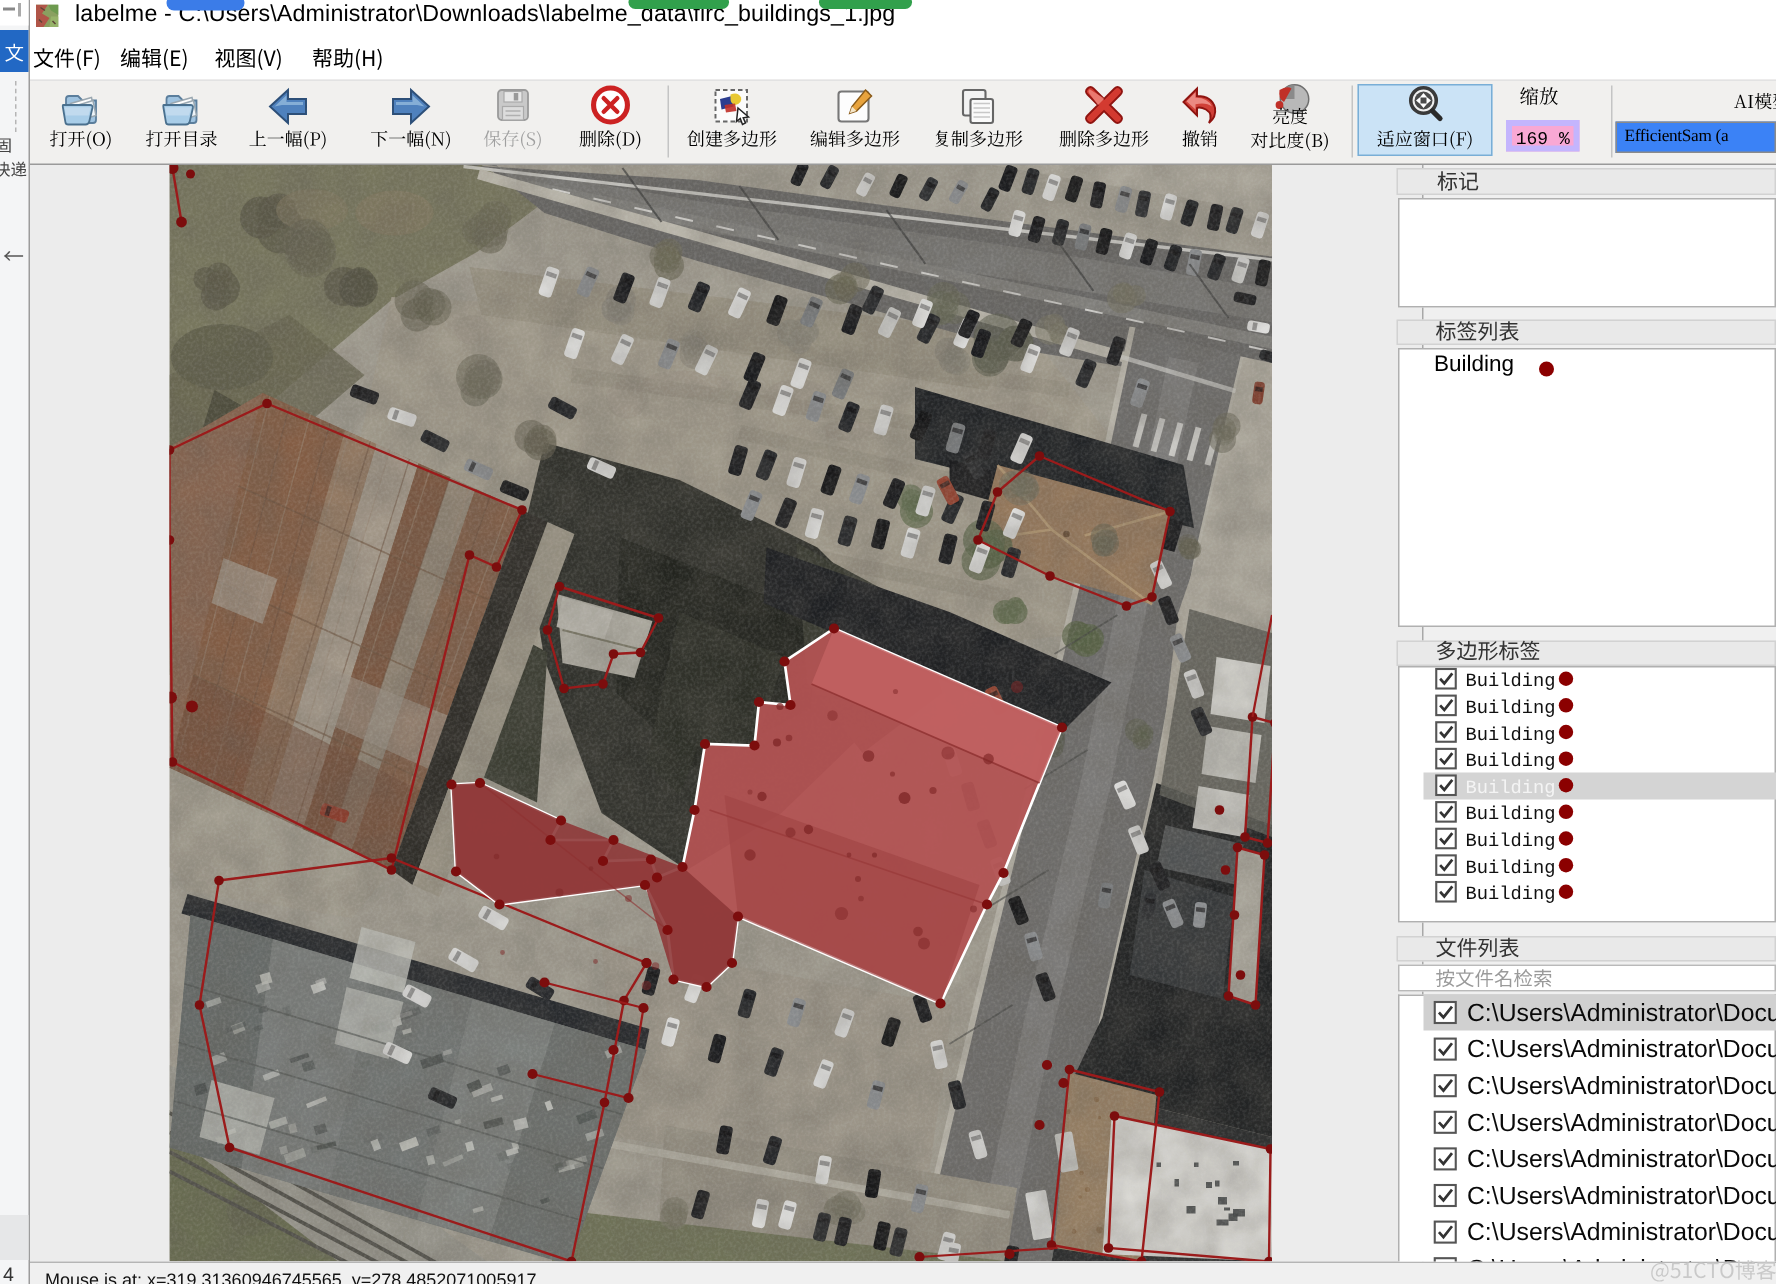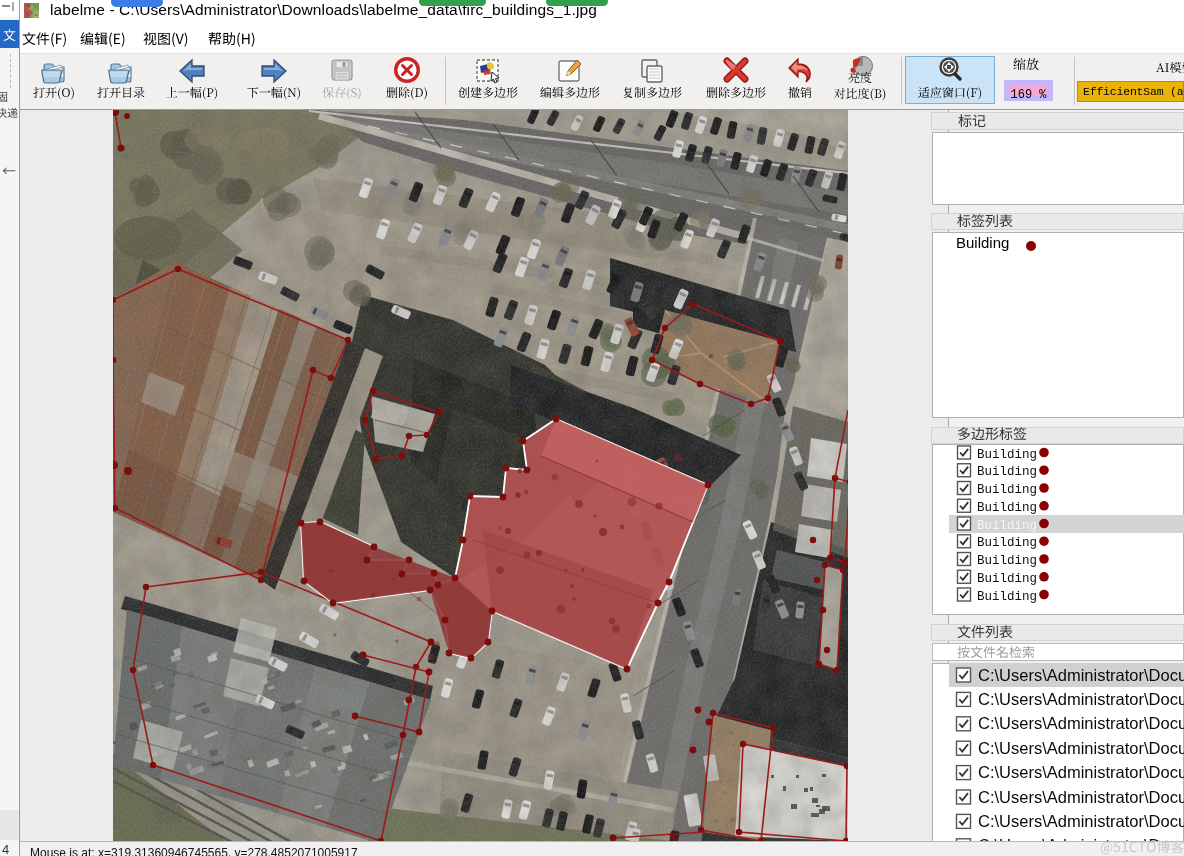--- a/index.html
+++ b/index.html
@@ -17,22 +17,22 @@
  <div class="abs" style="left:2px;top:842px;font-size:13px;color:#333">4</div>
 </div>
 
 <div class="abs" style="left:20px;top:0;width:1164px;height:856px;background:#fff">
 
  <div class="abs" style="left:0;top:53px;width:1164px;height:57px;background:#f1f0ee;border-top:1px solid #e2e2e2;border-bottom:1px solid #9a9a9a"></div>
  <div class="abs" style="left:425px;top:57px;width:1px;height:48px;background:#c4c4c4"></div>
  <div class="abs" style="left:881px;top:57px;width:1px;height:48px;background:#c4c4c4"></div>
  <div class="abs" style="left:1054px;top:57px;width:1px;height:48px;background:#c4c4c4"></div>
  <div class="abs" style="left:885px;top:56px;width:90px;height:48px;background:#cbe3f6;border:1px solid #79aed6"></div>
- <div class="abs" style="left:984px;top:80px;width:49px;height:21px;background:#f9a8d4;border:6px solid #c4b5fd;font-family:'Liberation Mono',monospace;font-size:12px;text-align:center;line-height:19px">169 %</div>
- <div class="abs" style="left:1057px;top:81px;width:107px;height:21px;background:#eab308;border:1px solid #8a8a8a;font-family:Liberation Mono, monospace;font-size:11.5px;line-height:19px;padding-left:5px;letter-spacing:-0.2px;white-space:nowrap;overflow:hidden">EfficientSam (a</div>
+ <div class="abs" style="left:984px;top:80px;width:49px;height:21px;background:#f9a8d4;border:4px solid #c4b5fd;font-family:'Liberation Mono',monospace;font-size:12px;text-align:center;line-height:19px">169 %</div>
+ <div class="abs" style="left:1057px;top:81px;width:107px;height:21px;background:#3b82f6;border:1px solid #8a8a8a;font-family:Liberation Serif, serif;font-size:11.5px;line-height:19px;padding-left:5px;letter-spacing:-0.2px;white-space:nowrap;overflow:hidden">EfficientSam (a</div>
 
  <div class="abs" style="left:0;top:110px;width:928px;height:731px;background:#ececec;overflow:hidden">
    <svg class="abs" style="left:93px;top:0" width="735" height="731" viewBox="0 0 735 731">
      <defs>
       <filter id="pa">
               <feTurbulence type="fractalNoise" baseFrequency="0.04" numOctaves="3" seed="4"></feTurbulence>
        <feColorMatrix type="matrix" values="0 0 0 0 0.13 0 0 0 0 0.12 0 0 0 0 0.10 0.9 0 0 0 -0.15"></feColorMatrix>
       </filter>
       <filter id="gr">
               <feTurbulence type="fractalNoise" baseFrequency="0.5" numOctaves="2" seed="9"></feTurbulence>

